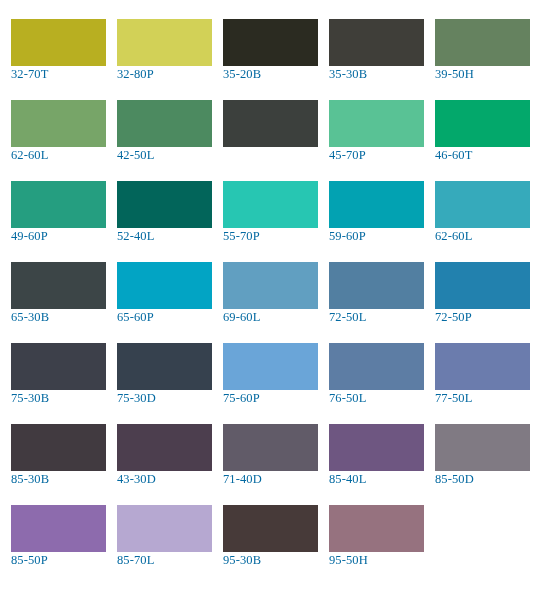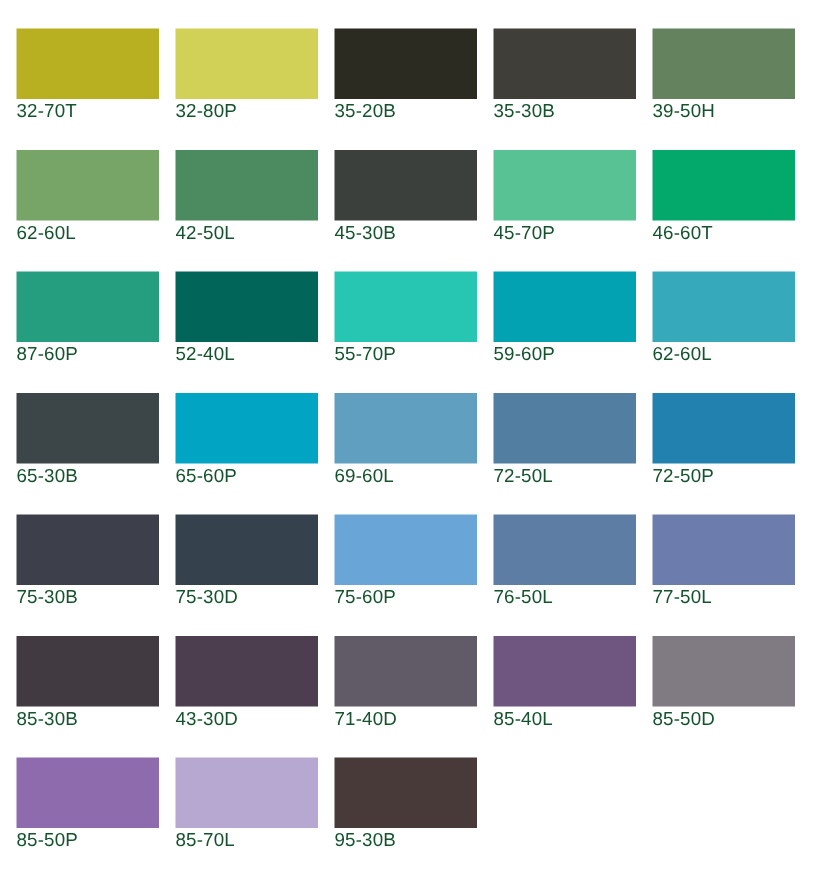--- a/index.html
+++ b/index.html
@@ -35,25 +35,25 @@
   .swatch-chip {
     width: 95px;
     height: 47px;
     display: block;
   }
   .swatch-label {
     position: absolute;
     left: 0;
     top: 48px;
     width: 110px;
-    font-family: Liberation Sans, sans-serif;
+    font-family: Liberation Serif, serif;
     font-size: 12.5px;
     line-height: 15px;
     letter-spacing: 0.1px;
-    color: #14532d;
+    color: #0369a1;
     white-space: nowrap;
   }
 </style>
 </head>
 <body>
 
 <div id="palette-grid">
     <div class="swatch-cell">
       <div class="swatch-chip" style="background-color: rgb(184, 175, 33);"></div>
       <div class="swatch-label">32-70T</div>
@@ -77,33 +77,32 @@
     <div class="swatch-cell">
       <div class="swatch-chip" style="background-color: rgb(119, 165, 104);"></div>
       <div class="swatch-label">62-60L</div>
     </div>
     <div class="swatch-cell">
       <div class="swatch-chip" style="background-color: rgb(76, 138, 96);"></div>
       <div class="swatch-label">42-50L</div>
     </div>
     <div class="swatch-cell">
       <div class="swatch-chip" style="background-color: rgb(60, 64, 61);"></div>
-      <div class="swatch-label">45-30B</div>
     </div>
     <div class="swatch-cell">
       <div class="swatch-chip" style="background-color: rgb(89, 194, 149);"></div>
       <div class="swatch-label">45-70P</div>
     </div>
     <div class="swatch-cell">
       <div class="swatch-chip" style="background-color: rgb(3, 168, 107);"></div>
       <div class="swatch-label">46-60T</div>
     </div>
     <div class="swatch-cell">
       <div class="swatch-chip" style="background-color: rgb(37, 158, 128);"></div>
-      <div class="swatch-label">87-60P</div>
+      <div class="swatch-label">49-60P</div>
     </div>
     <div class="swatch-cell">
       <div class="swatch-chip" style="background-color: rgb(2, 101, 90);"></div>
       <div class="swatch-label">52-40L</div>
     </div>
     <div class="swatch-cell">
       <div class="swatch-chip" style="background-color: rgb(39, 198, 178);"></div>
       <div class="swatch-label">55-70P</div>
     </div>
     <div class="swatch-cell">
@@ -179,13 +178,17 @@
       <div class="swatch-label">85-50P</div>
     </div>
     <div class="swatch-cell">
       <div class="swatch-chip" style="background-color: rgb(182, 168, 209);"></div>
       <div class="swatch-label">85-70L</div>
     </div>
     <div class="swatch-cell">
       <div class="swatch-chip" style="background-color: rgb(71, 58, 57);"></div>
       <div class="swatch-label">95-30B</div>
     </div>
+    <div class="swatch-cell">
+      <div class="swatch-chip" style="background-color: rgb(150, 114, 127);"></div>
+      <div class="swatch-label">95-50H</div>
+    </div>
   </div>
 
 </body></html>

